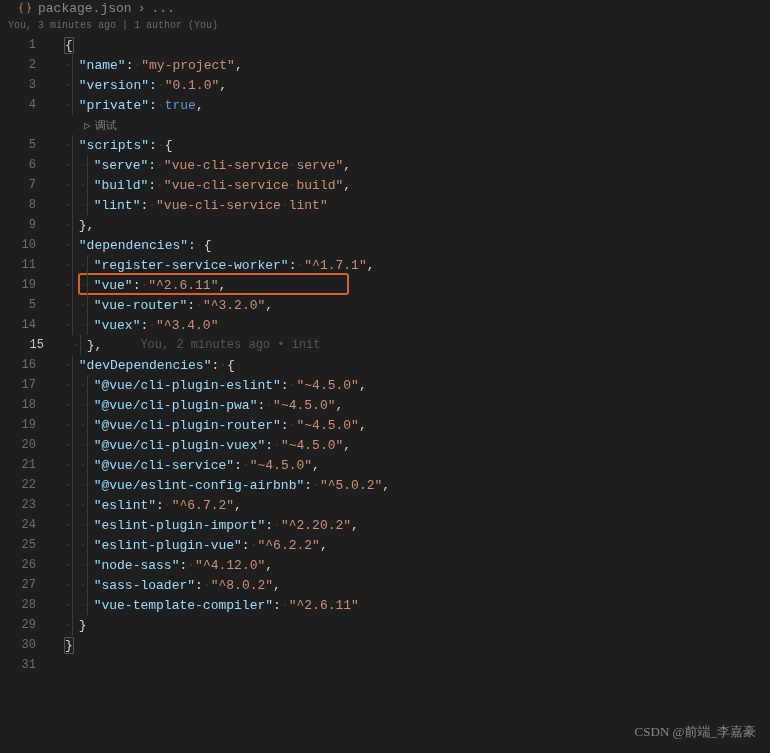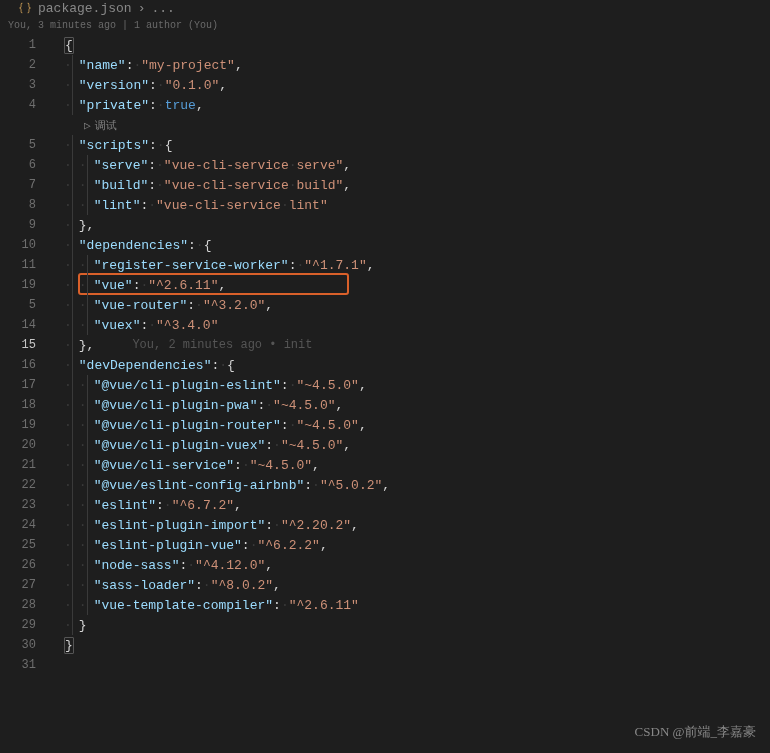--- a/index.html
+++ b/index.html
@@ -41,21 +41,21 @@
     }
     .gutter {
       width: 44px;
       text-align: right;
       padding-right: 8px;
       color: #6e6e6e;
       font-size: 12px;
       flex-shrink: 0;
       user-select: none;
     }
-    .line.active .gutter { color: #c6c6c6; }
+    .line.active .gutter { color: #c6c6c6; margin-left: 8px; }
     .fold-gutter {
       width: 20px;
       flex-shrink: 0;
       color: #6e6e6e;
       font-size: 10px;
       display: flex;
       align-items: center;
       justify-content: center;
     }
     .code {

